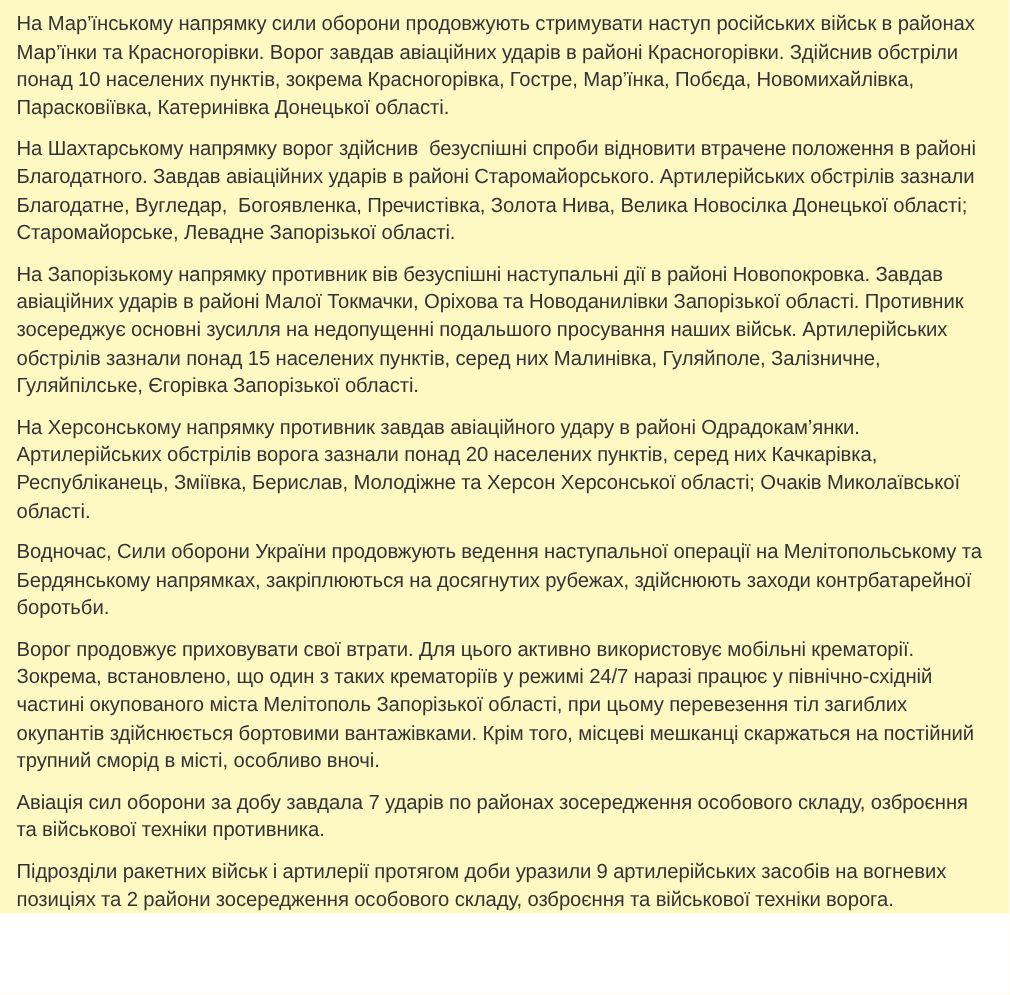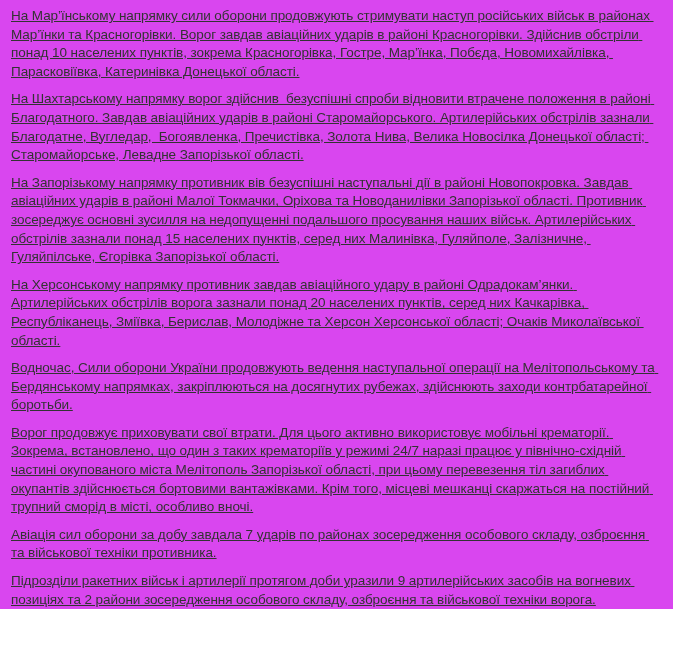--- a/index.html
+++ b/index.html
@@ -13,22 +13,21 @@
     height: 663px;
     overflow: hidden;
     font-family: "Liberation Sans", "DejaVu Sans", sans-serif;
     color: #333333;
     -webkit-font-smoothing: antialiased;
   }
   .document {
     box-sizing: border-box;
     width: 673px;
     padding: 7px 8px 0 11px;
-    background: #d946ef;
-    text-decoration: underline;
+    background: #fef9c3;
   }
   .para {
     margin: 0 0 9px 0;
     font-size: 13.6px;
     line-height: 18.6px;
     letter-spacing: -0.06px;
     word-spacing: -0.1px;
     text-align: left;
     white-space: pre-wrap;
     color: #333333;

